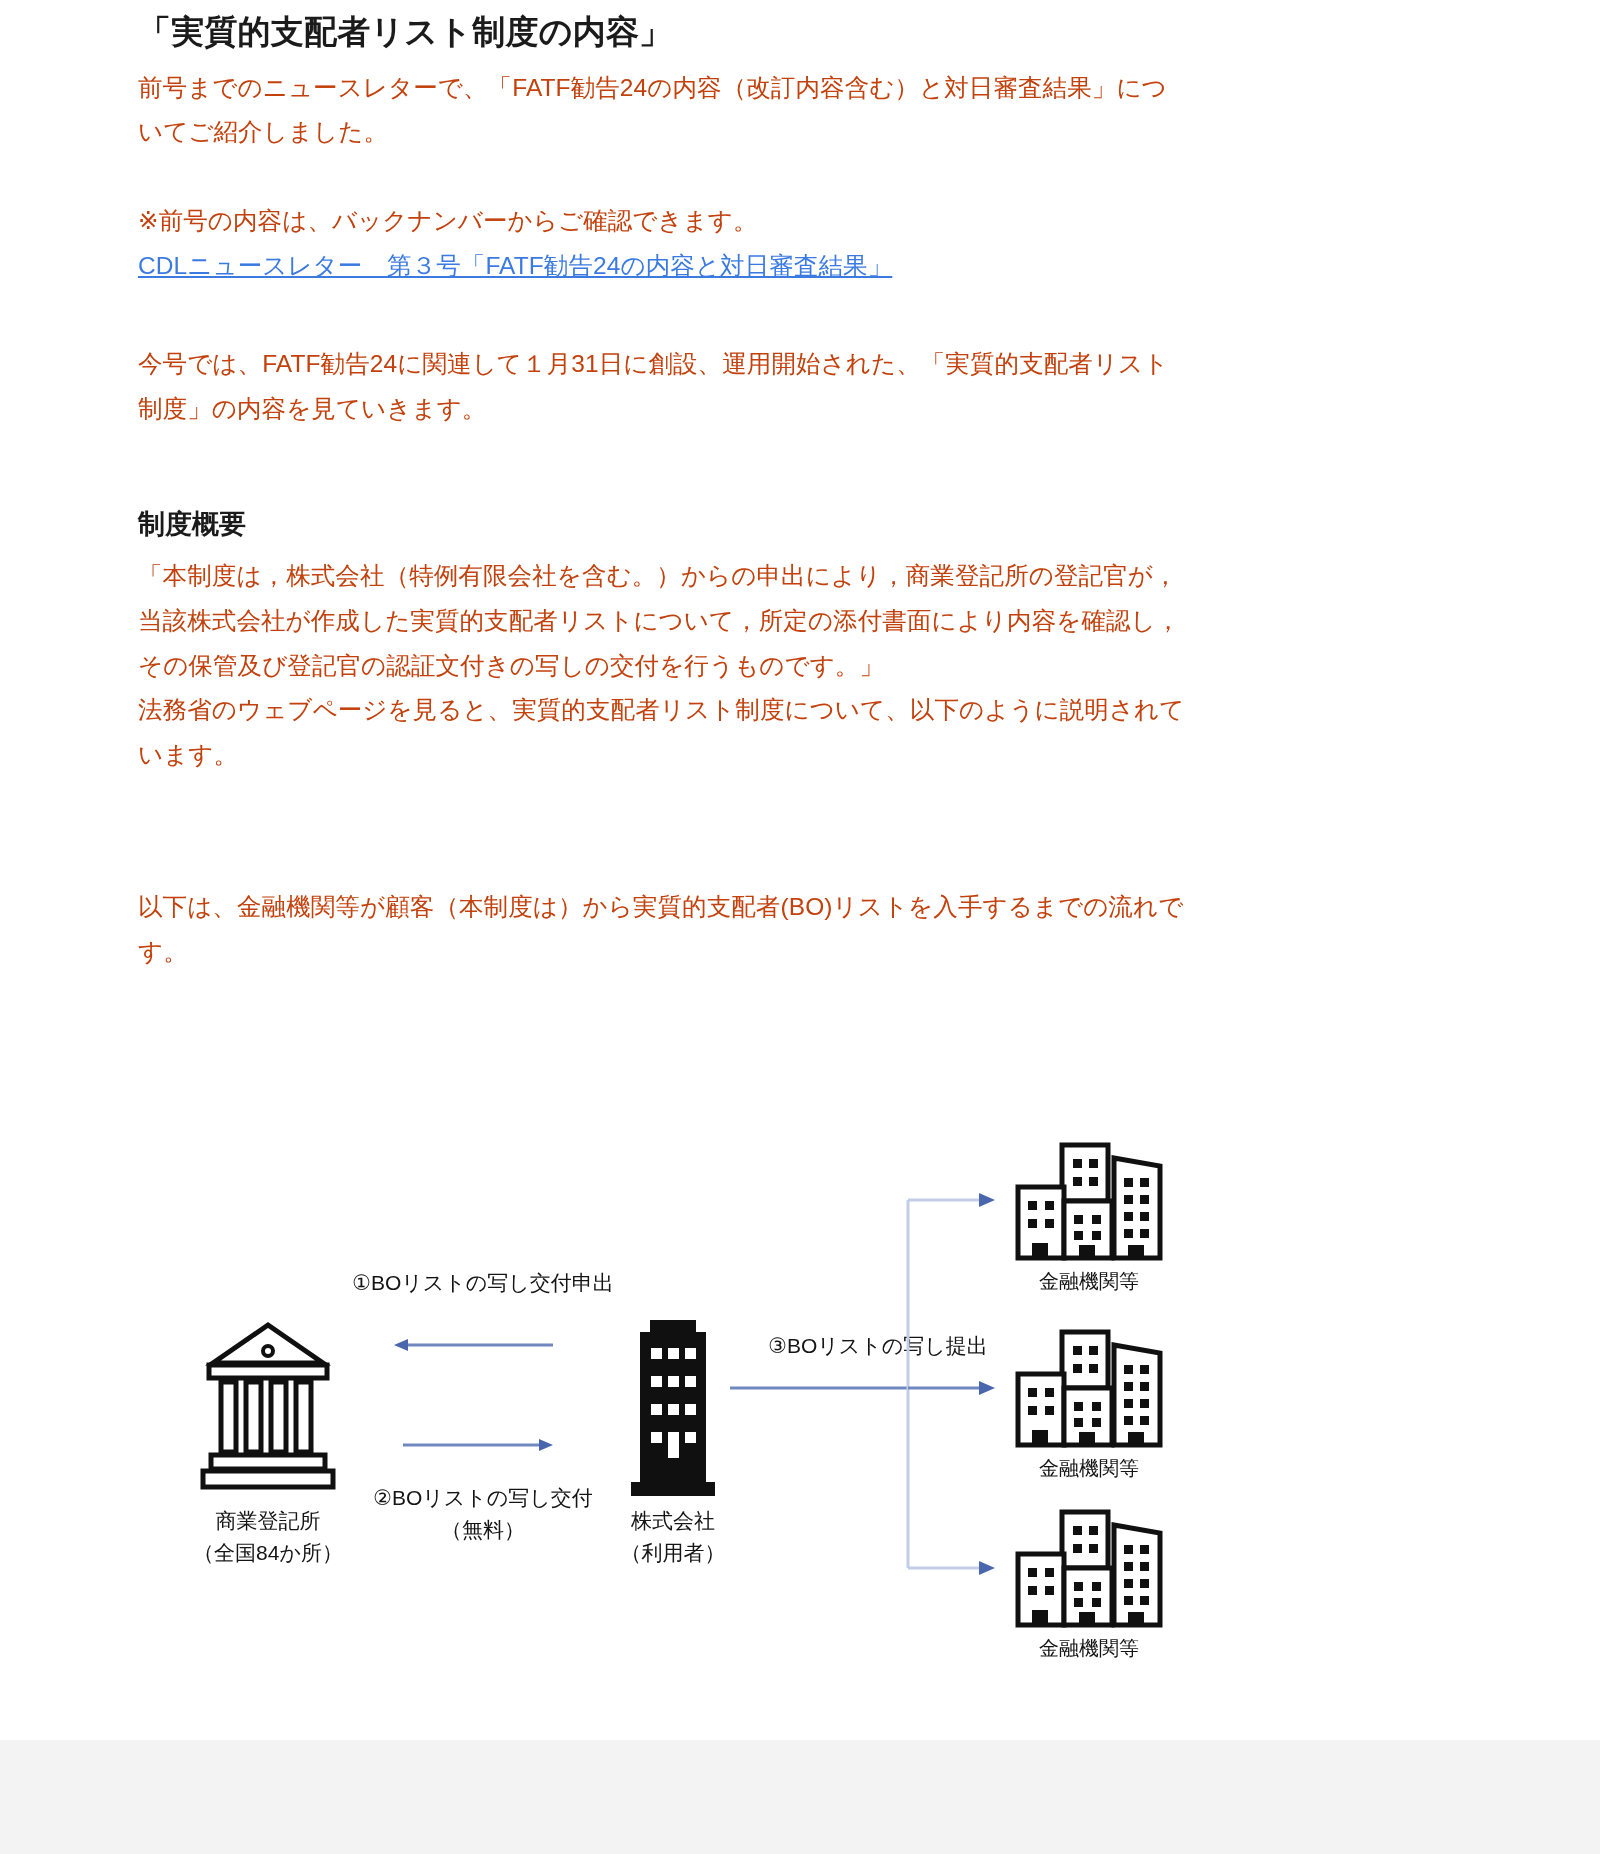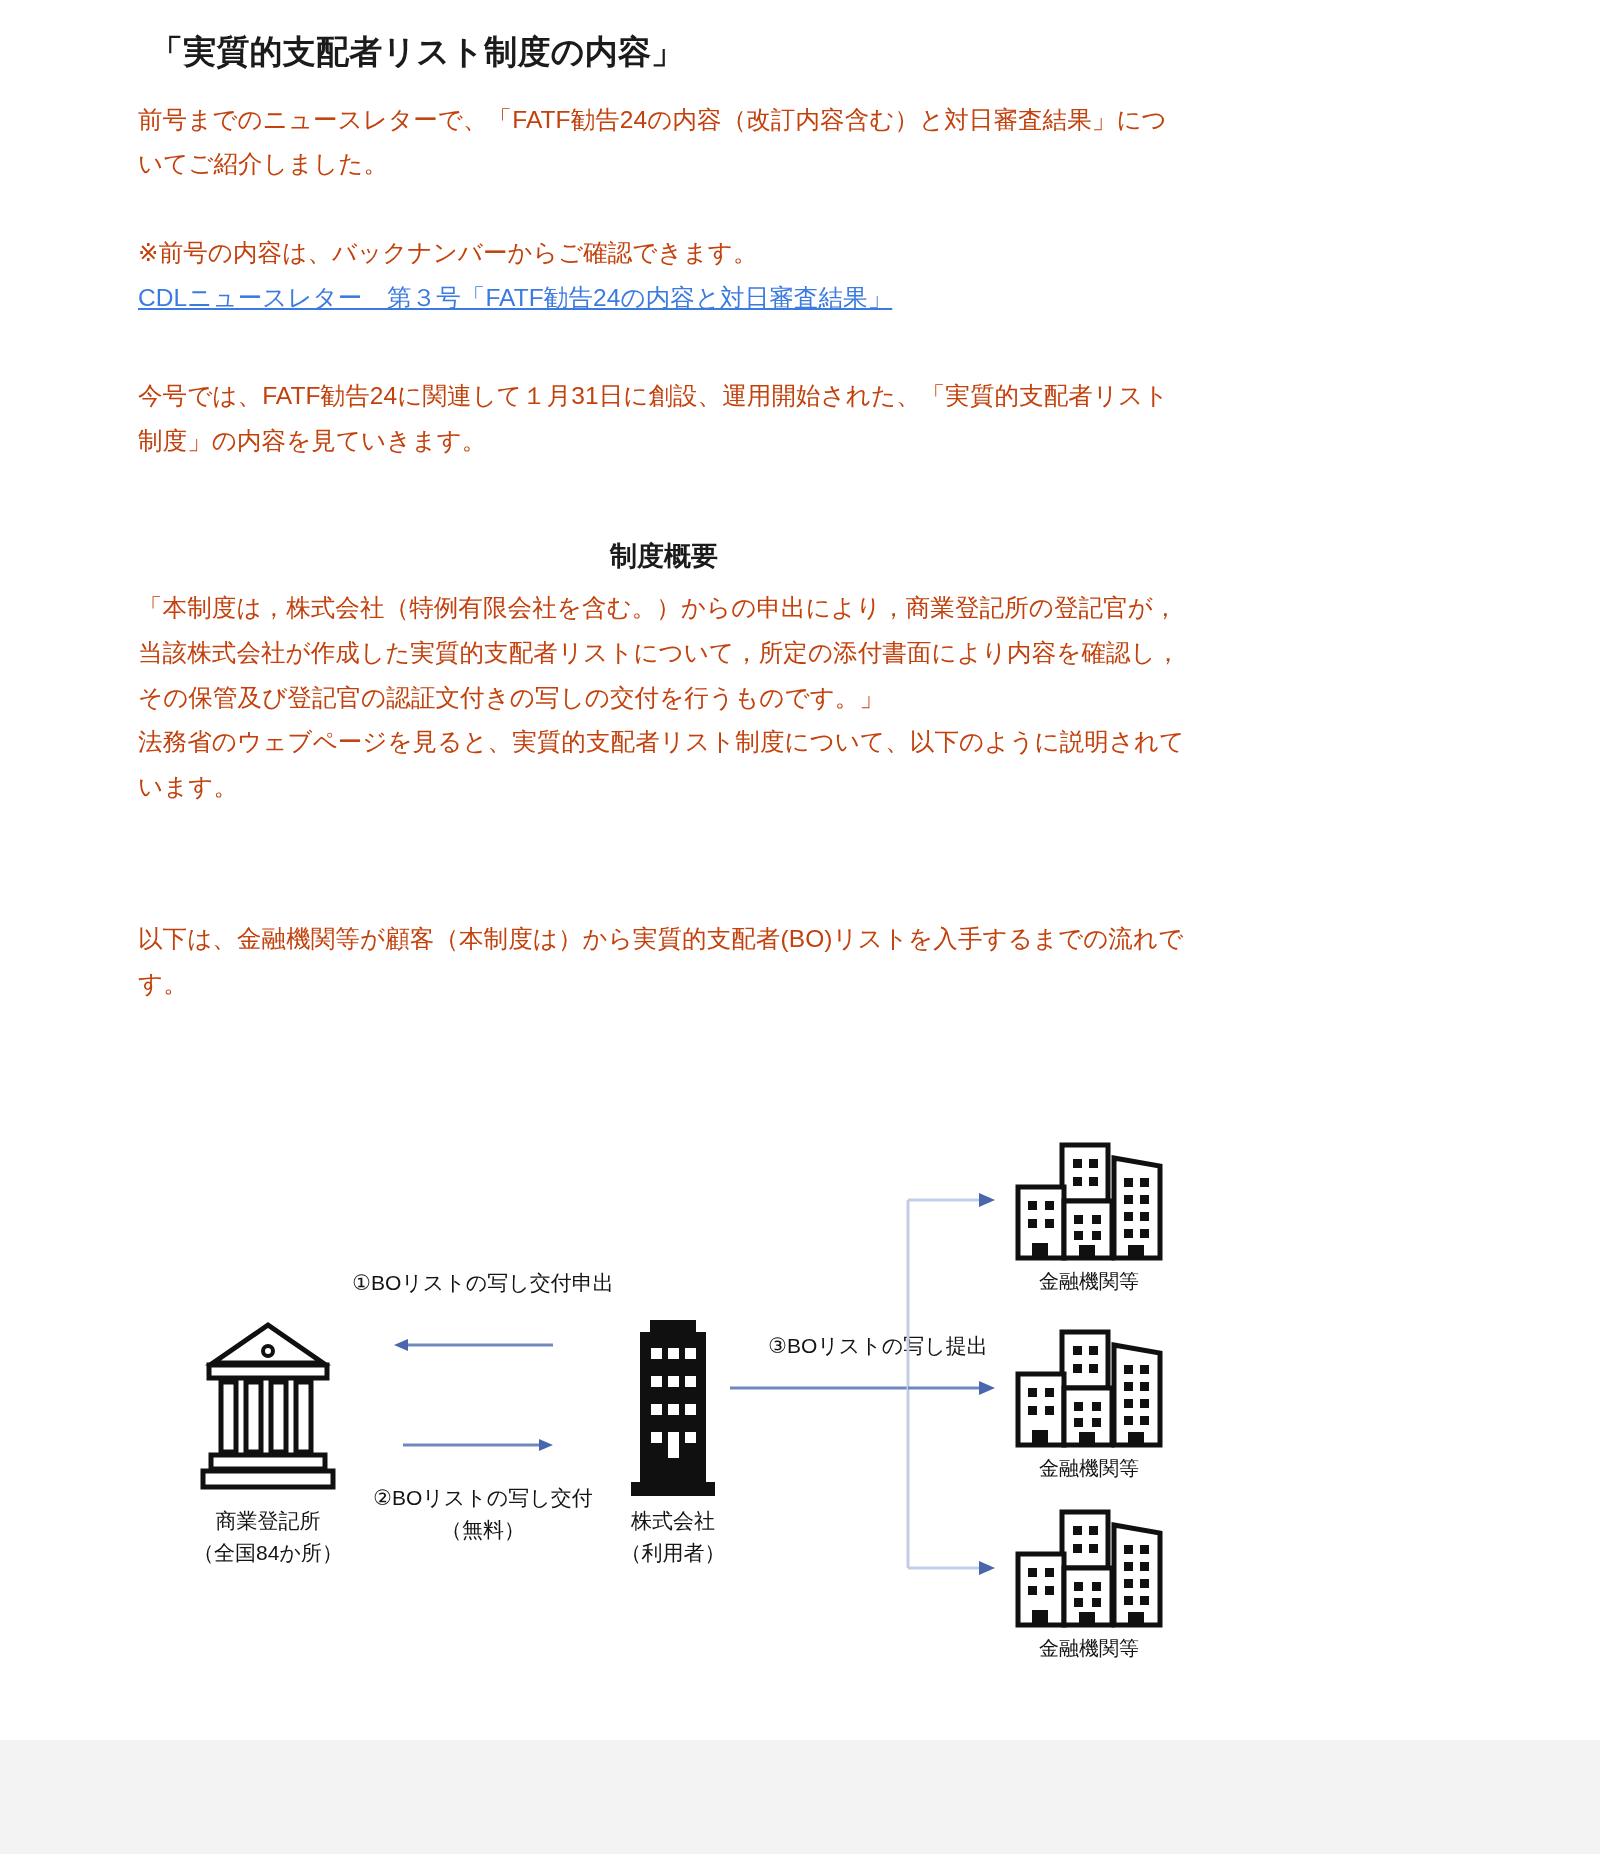--- a/index.html
+++ b/index.html
@@ -41,33 +41,32 @@
     position: absolute;
     left: 138px;
     top: 0;
     width: 1052px;
   }
 
   h1.doc-title {
     font-size: 33px;
     font-weight: bold;
     color: #1b1b1b;
-    margin: 12px;
-    padding-top: 16px;
+    margin: 0;
+    padding-top: 8px;
     letter-spacing: 0.2px;
     line-height: 1.45;
   }
 
   h2.section-title {
     font-size: 27px;
     font-weight: bold;
     color: #1b1b1b;
     margin: 0;
     line-height: 1.45;
-    text-align: center;
   }
 
   p.body-text {
     font-size: 24.5px;
     line-height: 1.82;
     color: #c2410c;
     margin: 0;
     letter-spacing: 0.1px;
   }
 

